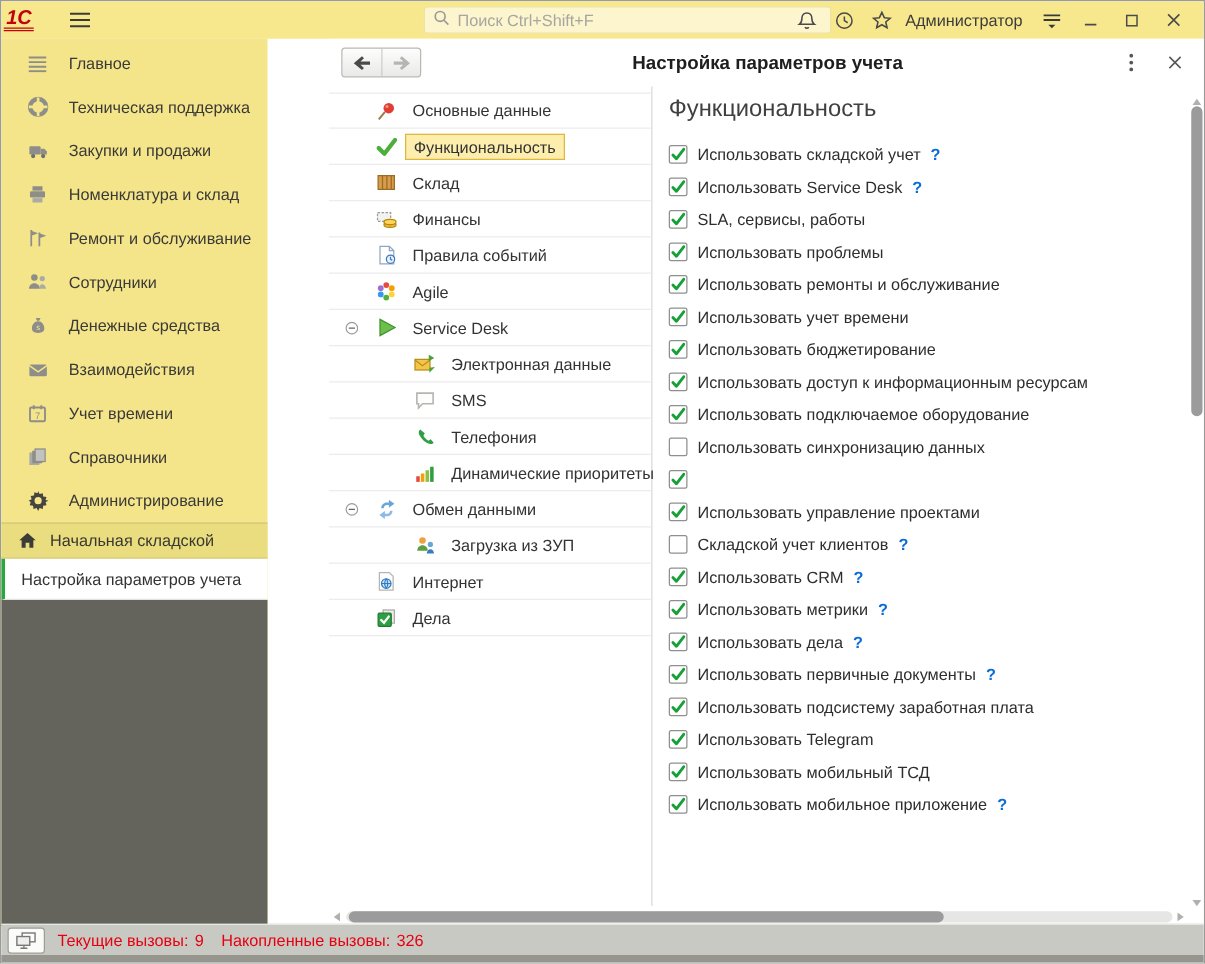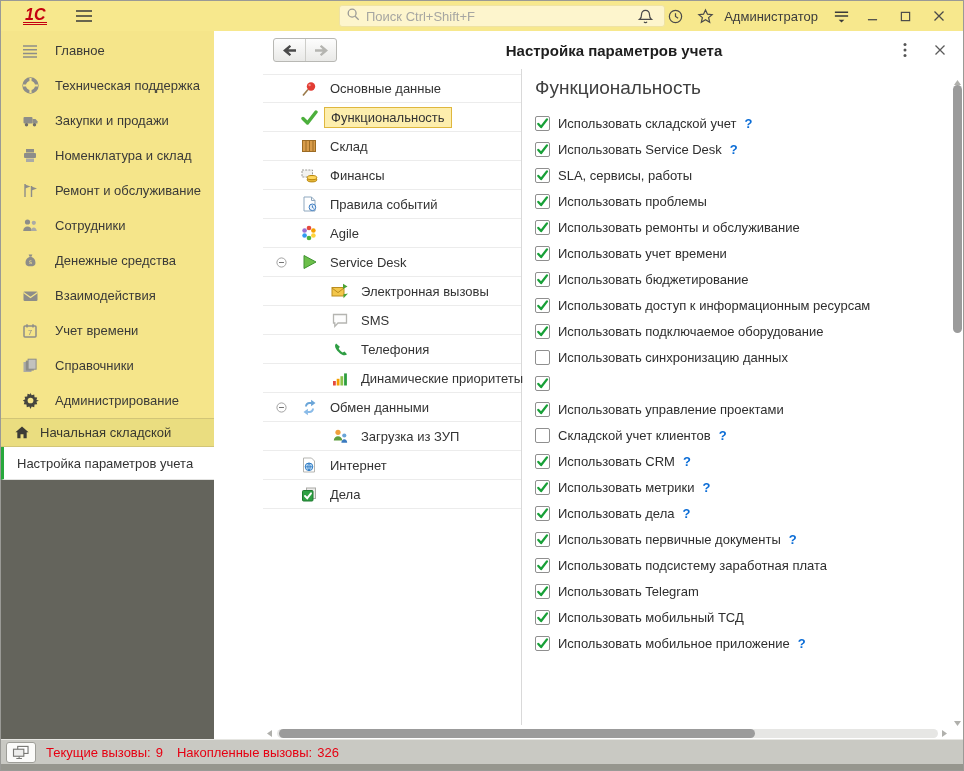--- a/index.html
+++ b/index.html
@@ -1,21 +1,21 @@
 <!DOCTYPE html>
 <html><head>
 <meta charset="utf-8">
 <style>
   * { box-sizing: border-box; margin: 0; padding: 0; }
   html,body { width:964px; height:771px; }
   body { font-family:"Liberation Sans", sans-serif; background:#fff; }
   .app { position:relative; width:964px; height:771px; overflow:hidden; border:1px solid #9a9a96; background:#fff; }
 
   
-  .topbar { position:absolute; top:0; left:0; width:100%; height:30px; background:#f7e88d; display:flex; align-items:center; padding:0 22px; }
+  .topbar { position:absolute; top:0; left:0; width:100%; height:30px; background:#f7e88d; display:flex; align-items:center; padding:0 2px; }
   .logo { color:#c40010; font-weight:bold; font-style:italic; font-size:16px; border-bottom:3px double #c40010; line-height:15px; padding:0 2px; }
   .hamburger { margin-left:22px; display:flex; cursor:pointer; }
   .win-title { margin-left:22px; font-size:13px; color:#3c3c3c; white-space:nowrap; }
   .search { position:absolute; left:338px; top:4px; width:326px; height:22px; background:#fdf5cd; border:1px solid #efe3a4; border-radius:3px; display:flex; align-items:center; padding:0 6px; gap:6px; }
   .search input { flex:1; border:none; outline:none; background:transparent; font-size:13px; color:#444; font-family:"Liberation Sans",sans-serif; }
   .search input::placeholder { color:#a6a6a2; }
   .top-icons { position:absolute; right:8px; top:0; height:30px; display:flex; align-items:center; }
   .tbtn { display:flex; align-items:center; justify-content:center; width:30px; height:28px; cursor:pointer; }
   .user-name { font-size:13px; color:#3c3c3c; margin:0 8px 0 4px; }
   .winctl { width:33px; }
@@ -387,21 +387,21 @@
             <span class="expander"></span>
             <span style="width:31px;flex-shrink:0"></span>
             <span class="cat-ico">
               <svg width="18" height="16" viewBox="0 0 18 16">
                 <rect x="1" y="4.5" width="12" height="8.5" fill="#f3c64a" stroke="#bb8d1e"></rect>
                 <path d="M1 5l6 4.6L13 5" fill="none" stroke="#bb8d1e"></path>
                 <path d="M12 .8l4.5 2.6L12 6z" fill="#4aa336"></path>
                 <path d="M17 10.5l-4.5 4.7v-4z" fill="#4aa336"></path>
               </svg>
             </span>
-            <span class="cat-label">Электронная вызовы</span>
+            <span class="cat-label">Электронная данные</span>
           </div>
           <div class="cat-row">
             <span class="expander"></span>
             <span style="width:31px;flex-shrink:0"></span>
             <span class="cat-ico">
               <svg width="16" height="15" viewBox="0 0 16 15">
                 <path d="M1.5 1.5h13V10H6l-3.2 3.4V10H1.5z" fill="#fdfdfd" stroke="#b5b5b1" stroke-width="1.3"></path>
               </svg>
             </span>
             <span class="cat-label">SMS</span>

